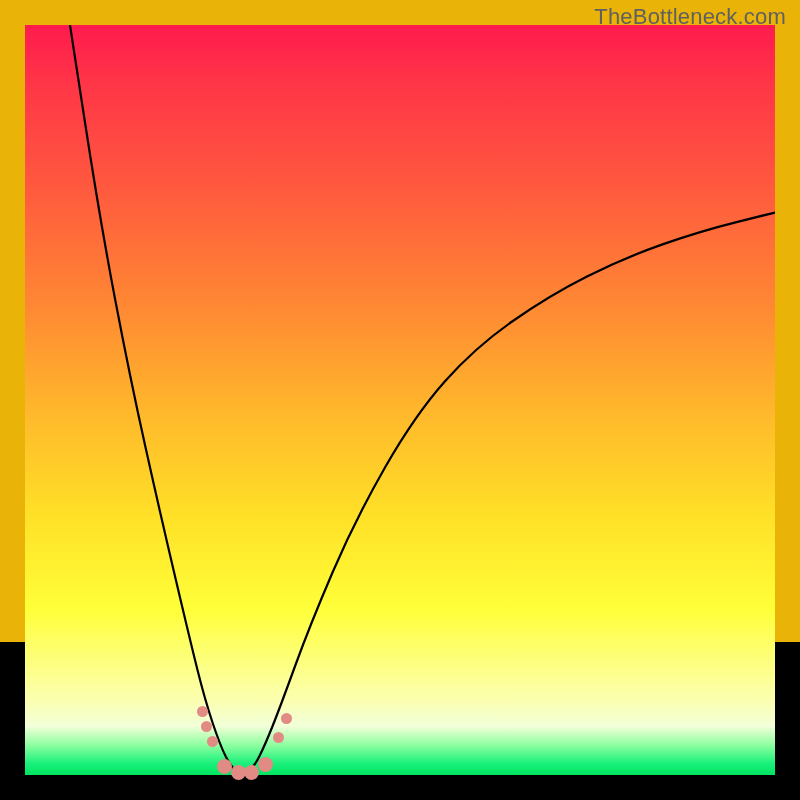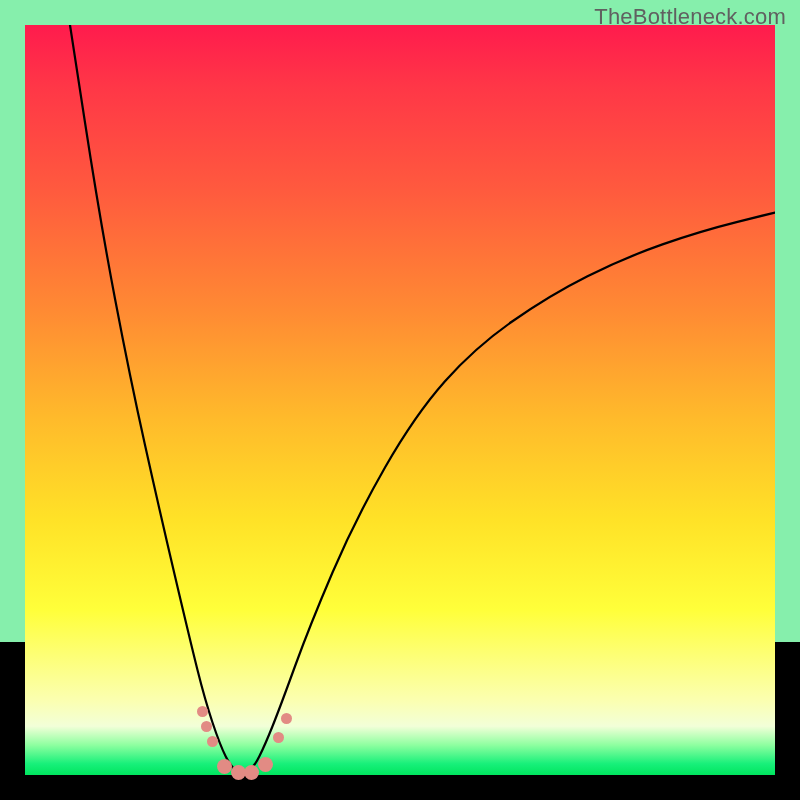--- a/index.html
+++ b/index.html
@@ -8,21 +8,21 @@
     width: 800px;
     height: 800px;
     background: #000;
     font-family: Arial, Helvetica, sans-serif;
     overflow: hidden;
   }
   .outer {
     position: relative;
     width: 800px;
     height: 642px;
-    background: #86efac;
+    background: #eab308;
   }
   .watermark {
     position: absolute;
     top: 4px;
     right: 14px;
     color: #606060;
     font-size: 22px;
     font-weight: 500;
     letter-spacing: 0.2px;
     z-index: 10;

